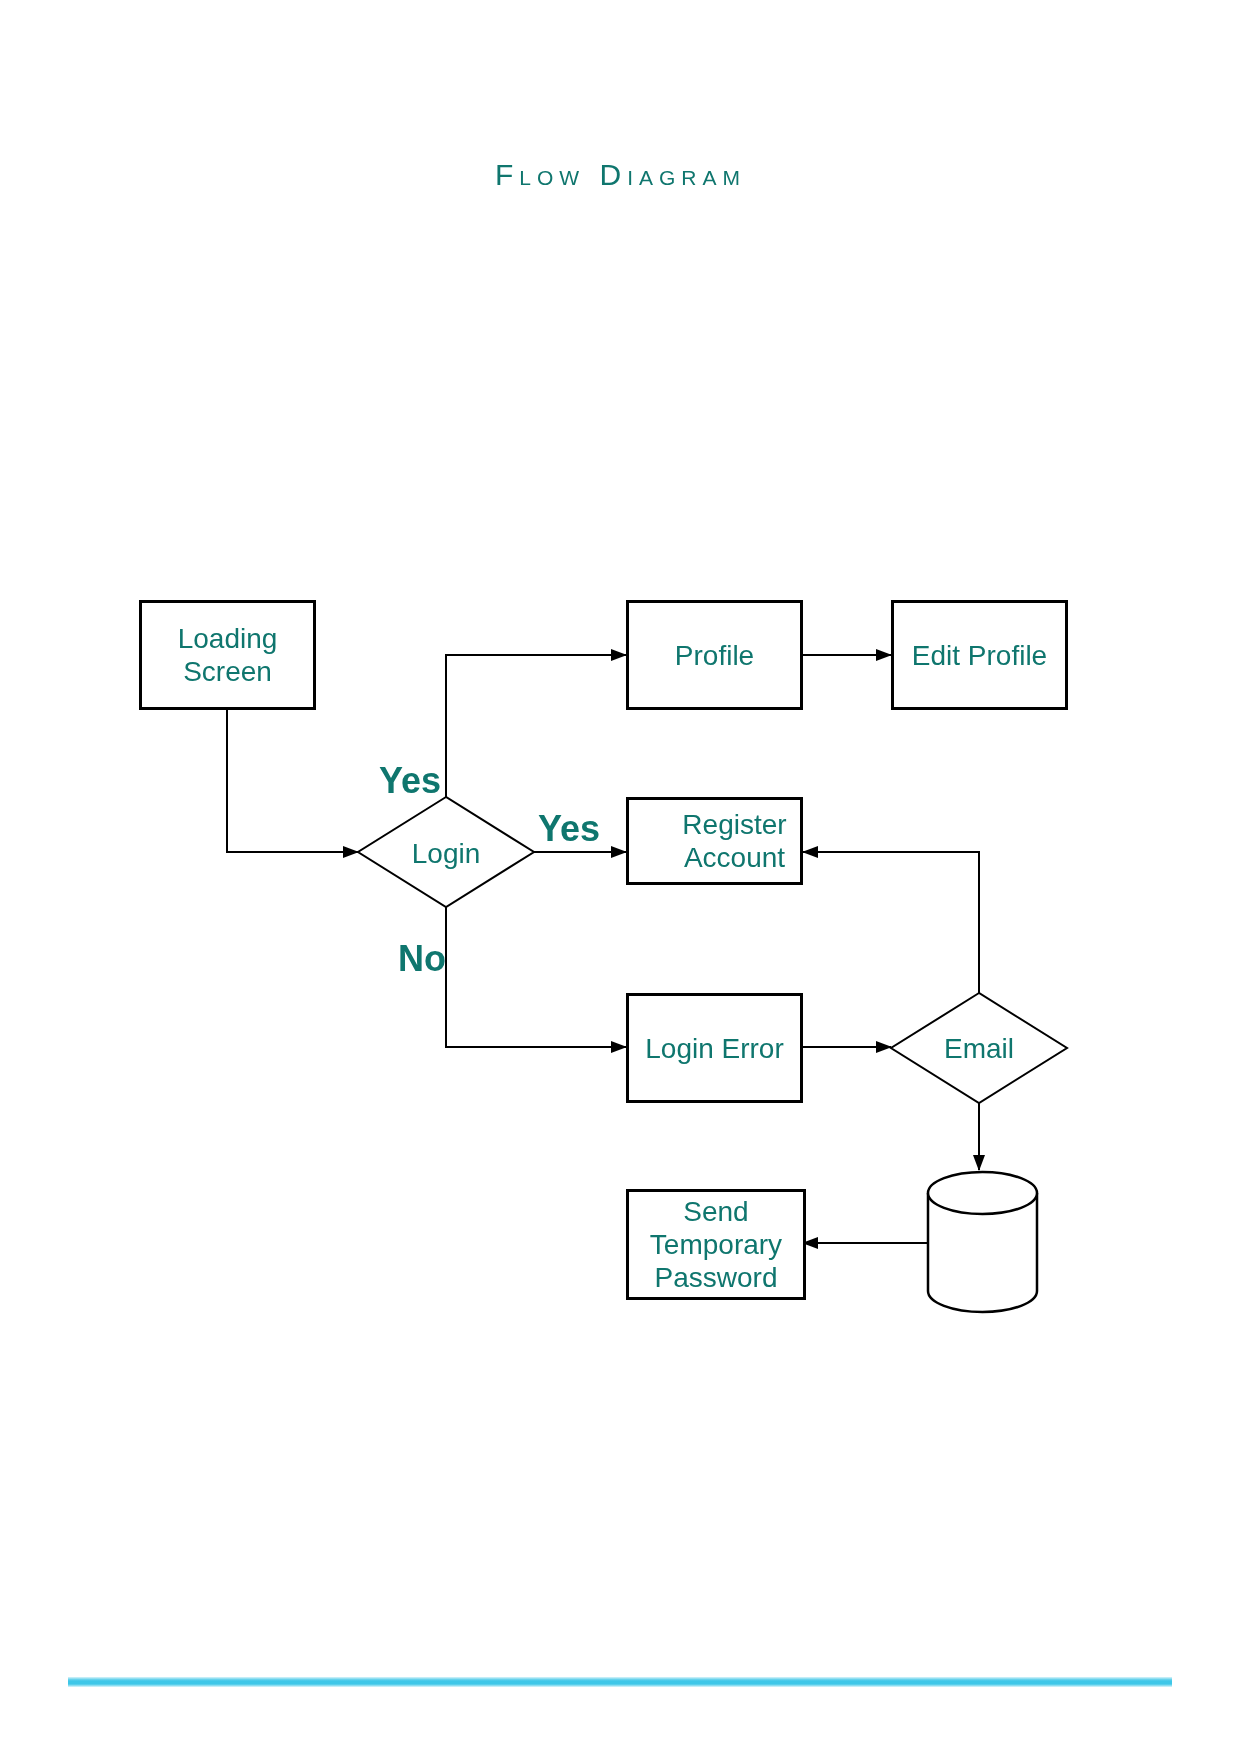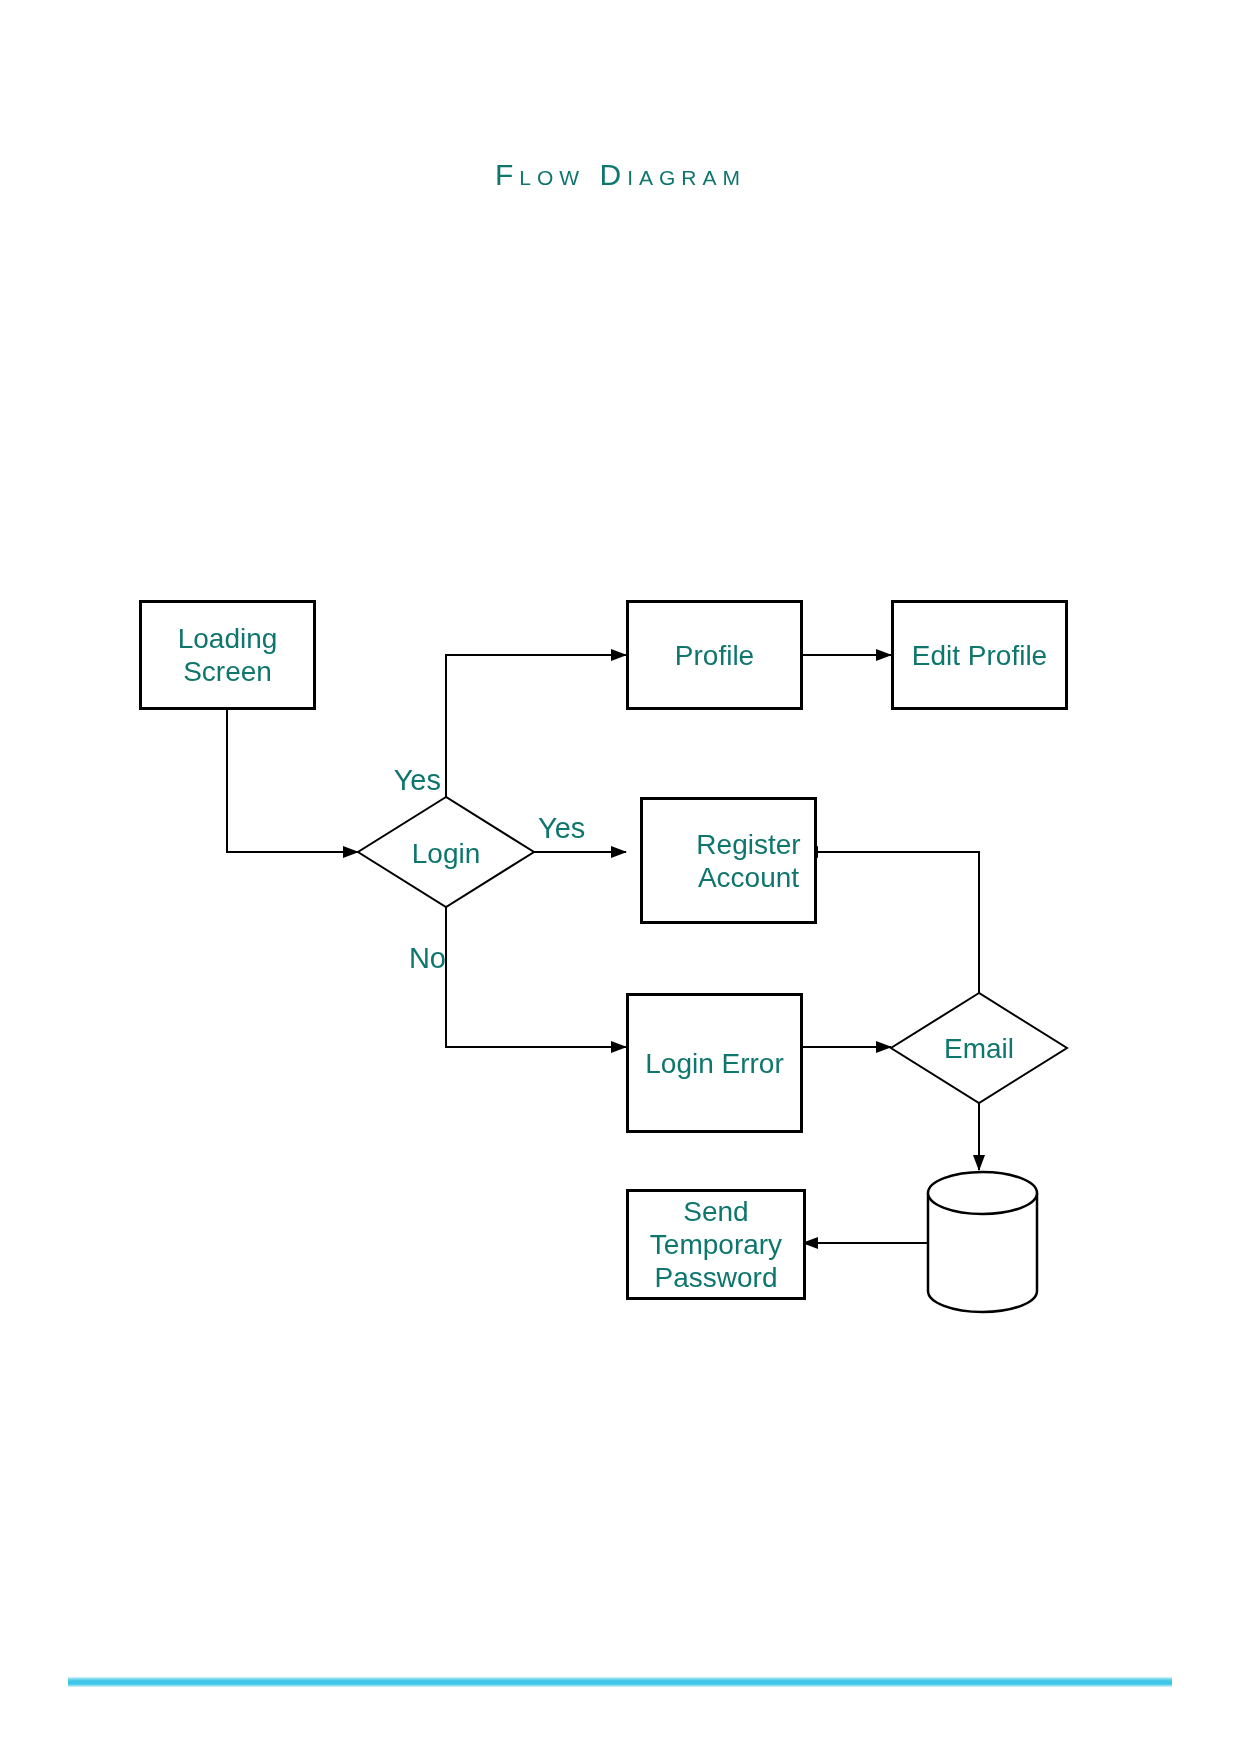--- a/index.html
+++ b/index.html
@@ -45,37 +45,37 @@
     align-items: center;
     justify-content: center;
     text-align: center;
     font-size: 28px;
     line-height: 33px;
     white-space: pre-line;
   }
   .node-loading   { left: 139px; top: 600px;  width: 177px; height: 110px; }
   .node-profile   { left: 626px; top: 600px;  width: 177px; height: 110px; }
   .node-editprof  { left: 891px; top: 600px;  width: 177px; height: 110px; }
-  .node-register  { left: 640px; top: 797px;  width: 177px; height: 127px; padding-left: 40px; }
-  .node-loginerr  { left: 626px; top: 993px;  width: 177px; height: 140px; }
+  .node-register  { left: 626px; top: 797px;  width: 177px; height: 88px; padding-left: 40px; }
+  .node-loginerr  { left: 626px; top: 993px;  width: 177px; height: 110px; }
   .node-sendtemp  { left: 626px; top: 1189px; width: 180px; height: 111px; }
   .diamond-label {
     position: absolute;
     transform: translate(-50%, -50%);
     font-size: 28px;
     line-height: 33px;
     text-align: center;
     white-space: pre-line;
   }
   .diamond-label.login { left: 446px; top: 853px; }
   .diamond-label.email { left: 979px; top: 1048px; }
   .edge-label {
     position: absolute;
-    font-weight: 400;
-    font-size: 29px;
+    font-weight: 700;
+    font-size: 36px;
     line-height: 29px;
   }
   .edge-label.yes-top   { left: 341px; top: 766px; width: 100px; text-align: right; }
   .edge-label.yes-right { left: 538px; top: 814px; width: 100px; text-align: left; }
   .edge-label.no        { left: 346px; top: 899px; width: 100px; text-align: right; margin-top: 45px; }
   .footer-divider {
     position: absolute;
     left: 68px;
     top: 1677px;
     width: 1104px;

